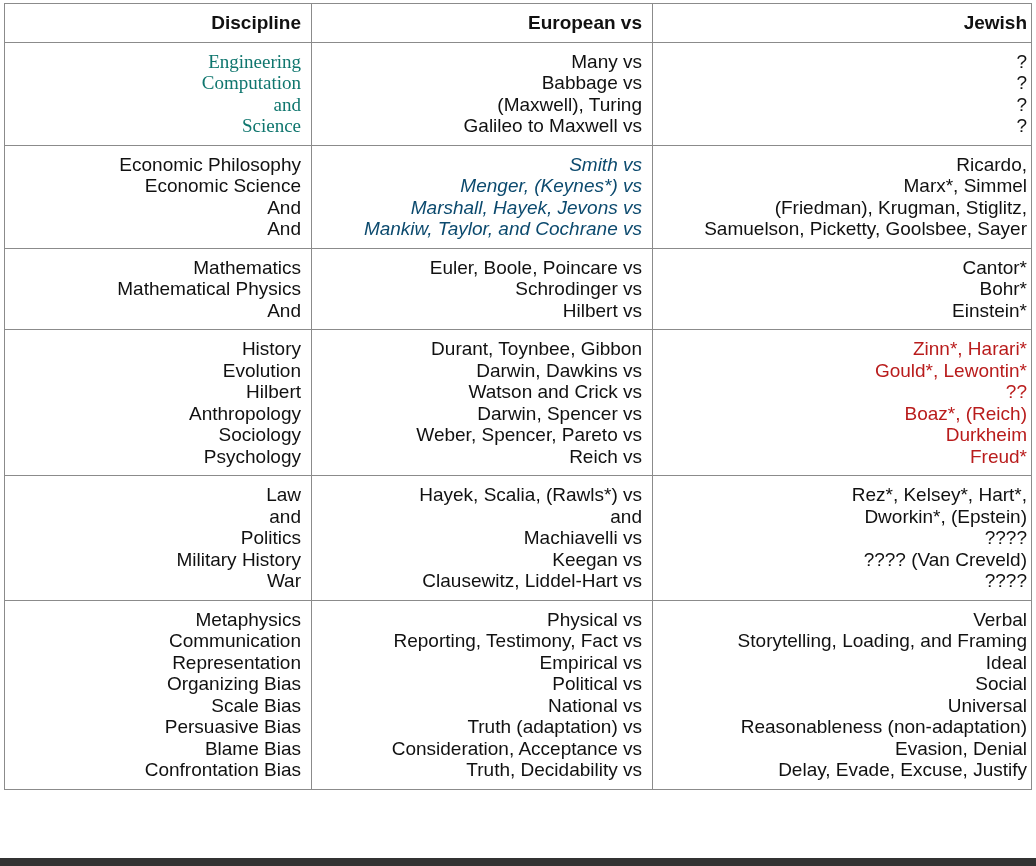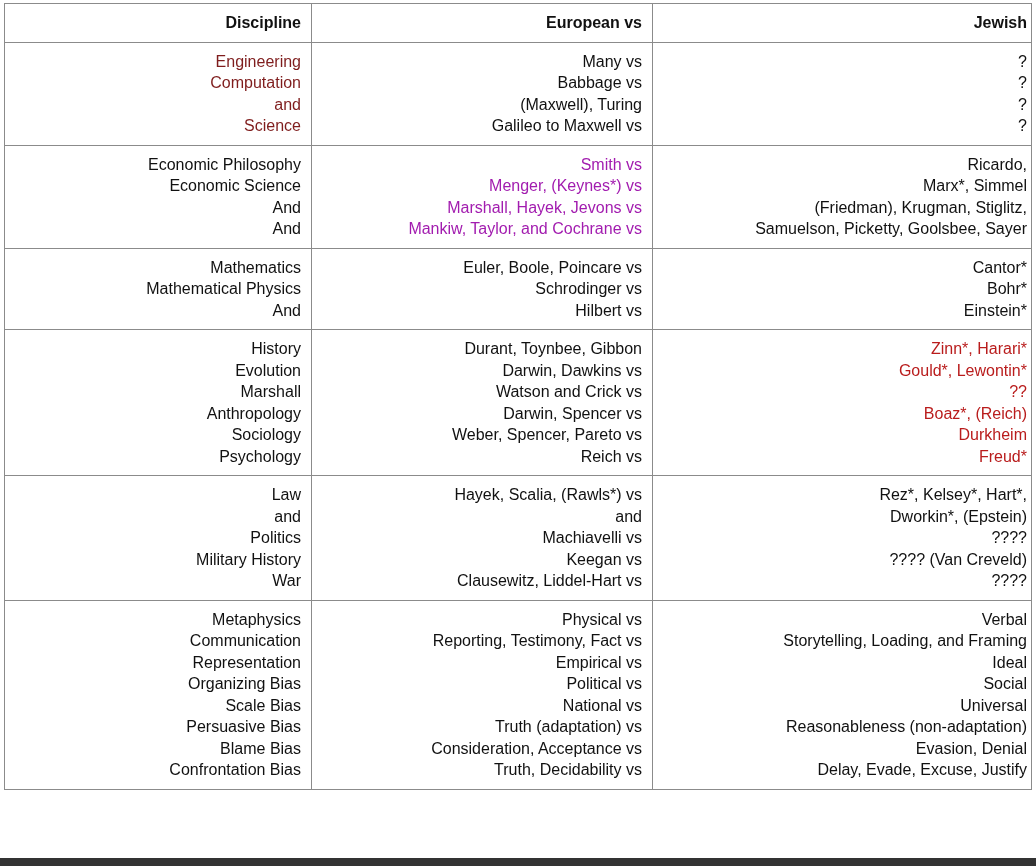--- a/index.html
+++ b/index.html
@@ -17,21 +17,21 @@
   }
   table.compare {
     border-collapse: collapse;
     table-layout: fixed;
     margin: 3px 0 0 4px;
     width: 1027px;
   }
   th, td {
     border: 1px solid #8b8b8b;
     vertical-align: top;
-    font-size: 16px;
+    font-size: 19px;
     color: #111111;
     padding-top: 8px;
     padding-bottom: 8px;
     overflow: hidden;
   }
   th { font-weight: bold; }
   .col-discipline, .col-european {
     text-align: right;
     padding-right: 10px;
     padding-left: 4px;
@@ -74,21 +74,21 @@
         <th class="col-european" style="border-color: rgb(139, 139, 139); color: rgb(17, 17, 17);">
           <div class="line">European vs</div>
         </th>
         <th class="col-jewish" style="border-color: rgb(139, 139, 139); color: rgb(17, 17, 17);">
           <div class="line">Jewish</div>
         </th>
       </tr>
     </thead>
     <tbody>
         <tr>
-          <td class="col-discipline" style="border-color: rgb(139, 139, 139); color: #7f1d1d;">
+          <td class="col-discipline" style="border-color: rgb(139, 139, 139); color: #0f766e; font-family: Liberation Serif, serif;">
             <div class="line">Engineering</div>
             <div class="line">Computation</div>
             <div class="line">and</div>
             <div class="line">Science</div>
           </td>
           <td class="col-european" style="border-color: rgb(139, 139, 139); color: rgb(17, 17, 17);">
             <div class="line">Many vs</div>
             <div class="line">Babbage vs</div>
             <div class="line">(Maxwell), Turing</div>
             <div class="line">Galileo to Maxwell vs</div>
@@ -100,21 +100,21 @@
             <div class="line">?</div>
           </td>
         </tr>
         <tr>
           <td class="col-discipline" style="border-color: rgb(139, 139, 139); color: rgb(17, 17, 17);">
             <div class="line">Economic Philosophy</div>
             <div class="line">Economic Science</div>
             <div class="line">And</div>
             <div class="line">And</div>
           </td>
-          <td class="col-european" style="border-color: rgb(139, 139, 139); color: #a21caf;">
+          <td class="col-european" style="border-color: rgb(139, 139, 139); color: #0c4a6e; font-style: italic;">
             <div class="line">Smith vs</div>
             <div class="line">Menger, (Keynes*) vs</div>
             <div class="line">Marshall, Hayek, Jevons vs</div>
             <div class="line">Mankiw, Taylor, and Cochrane vs</div>
           </td>
           <td class="col-jewish" style="border-color: rgb(139, 139, 139); color: rgb(17, 17, 17);">
             <div class="line">Ricardo,</div>
             <div class="line">Marx*, Simmel</div>
             <div class="line">(Friedman), Krugman, Stiglitz,</div>
             <div class="line">Samuelson, Picketty, Goolsbee, Sayer</div>
@@ -134,21 +134,21 @@
           <td class="col-jewish" style="border-color: rgb(139, 139, 139); color: rgb(17, 17, 17);">
             <div class="line">Cantor*</div>
             <div class="line">Bohr*</div>
             <div class="line">Einstein*</div>
           </td>
         </tr>
         <tr>
           <td class="col-discipline" style="border-color: rgb(139, 139, 139); color: rgb(17, 17, 17);">
             <div class="line">History</div>
             <div class="line">Evolution</div>
-            <div class="line">Marshall</div>
+            <div class="line">Hilbert</div>
             <div class="line">Anthropology</div>
             <div class="line">Sociology</div>
             <div class="line">Psychology</div>
           </td>
           <td class="col-european" style="border-color: rgb(139, 139, 139); color: rgb(17, 17, 17);">
             <div class="line">Durant, Toynbee, Gibbon</div>
             <div class="line">Darwin, Dawkins vs</div>
             <div class="line">Watson and Crick vs</div>
             <div class="line">Darwin, Spencer vs</div>
             <div class="line">Weber, Spencer, Pareto vs</div>

